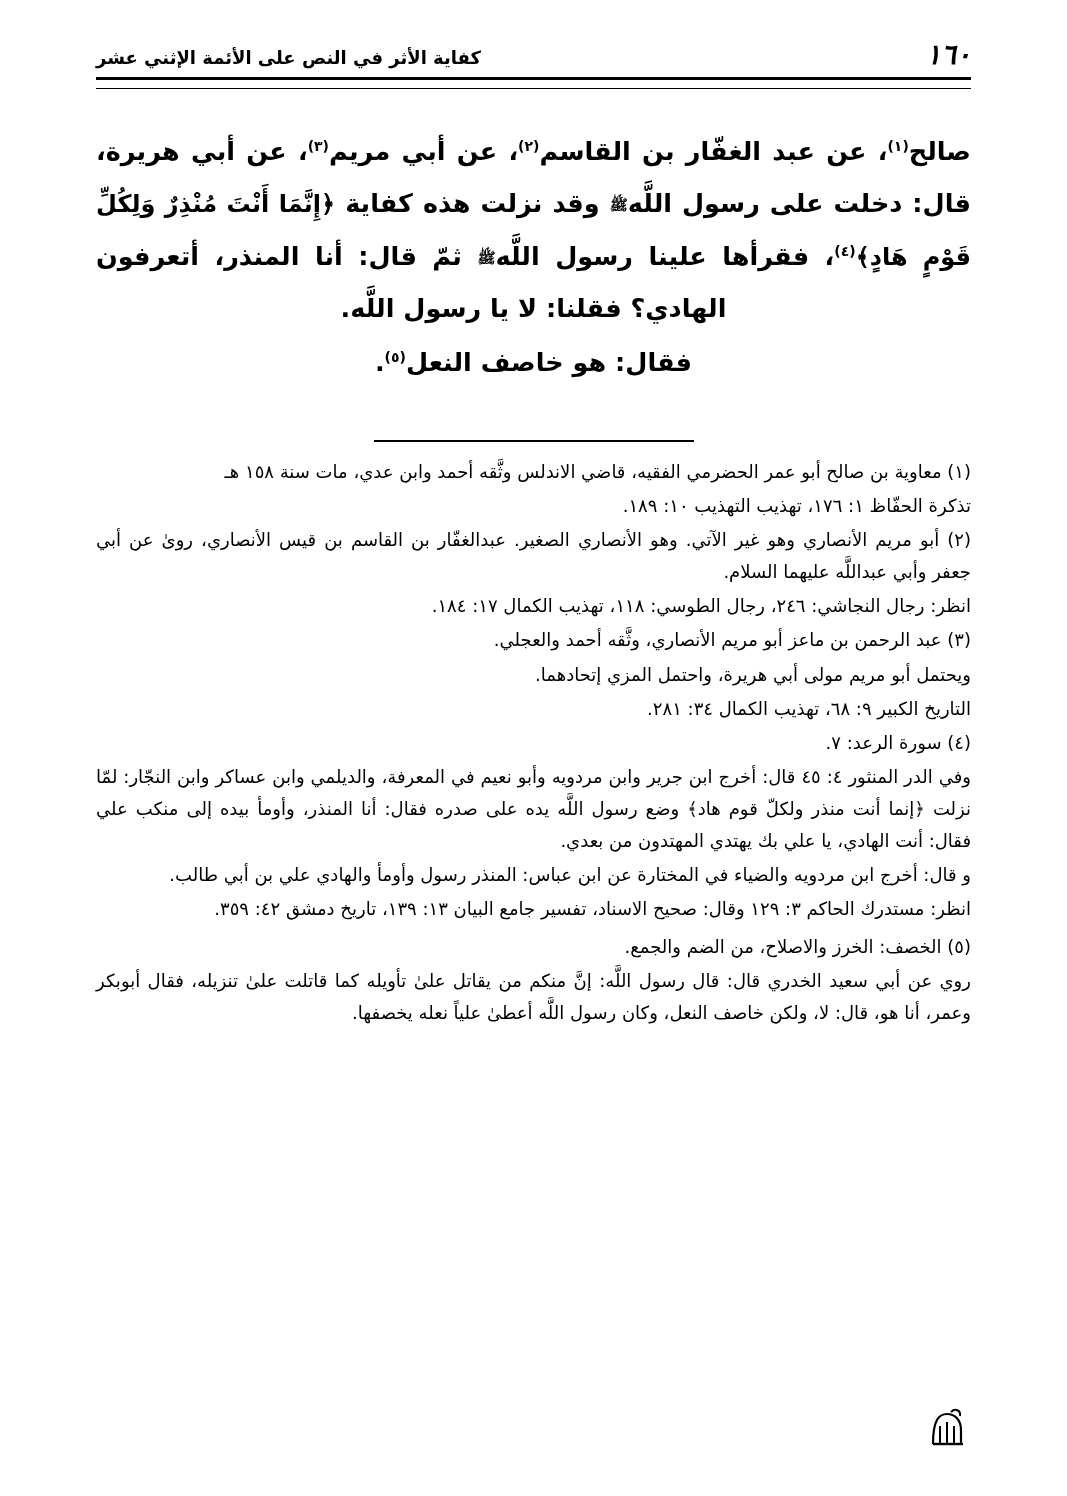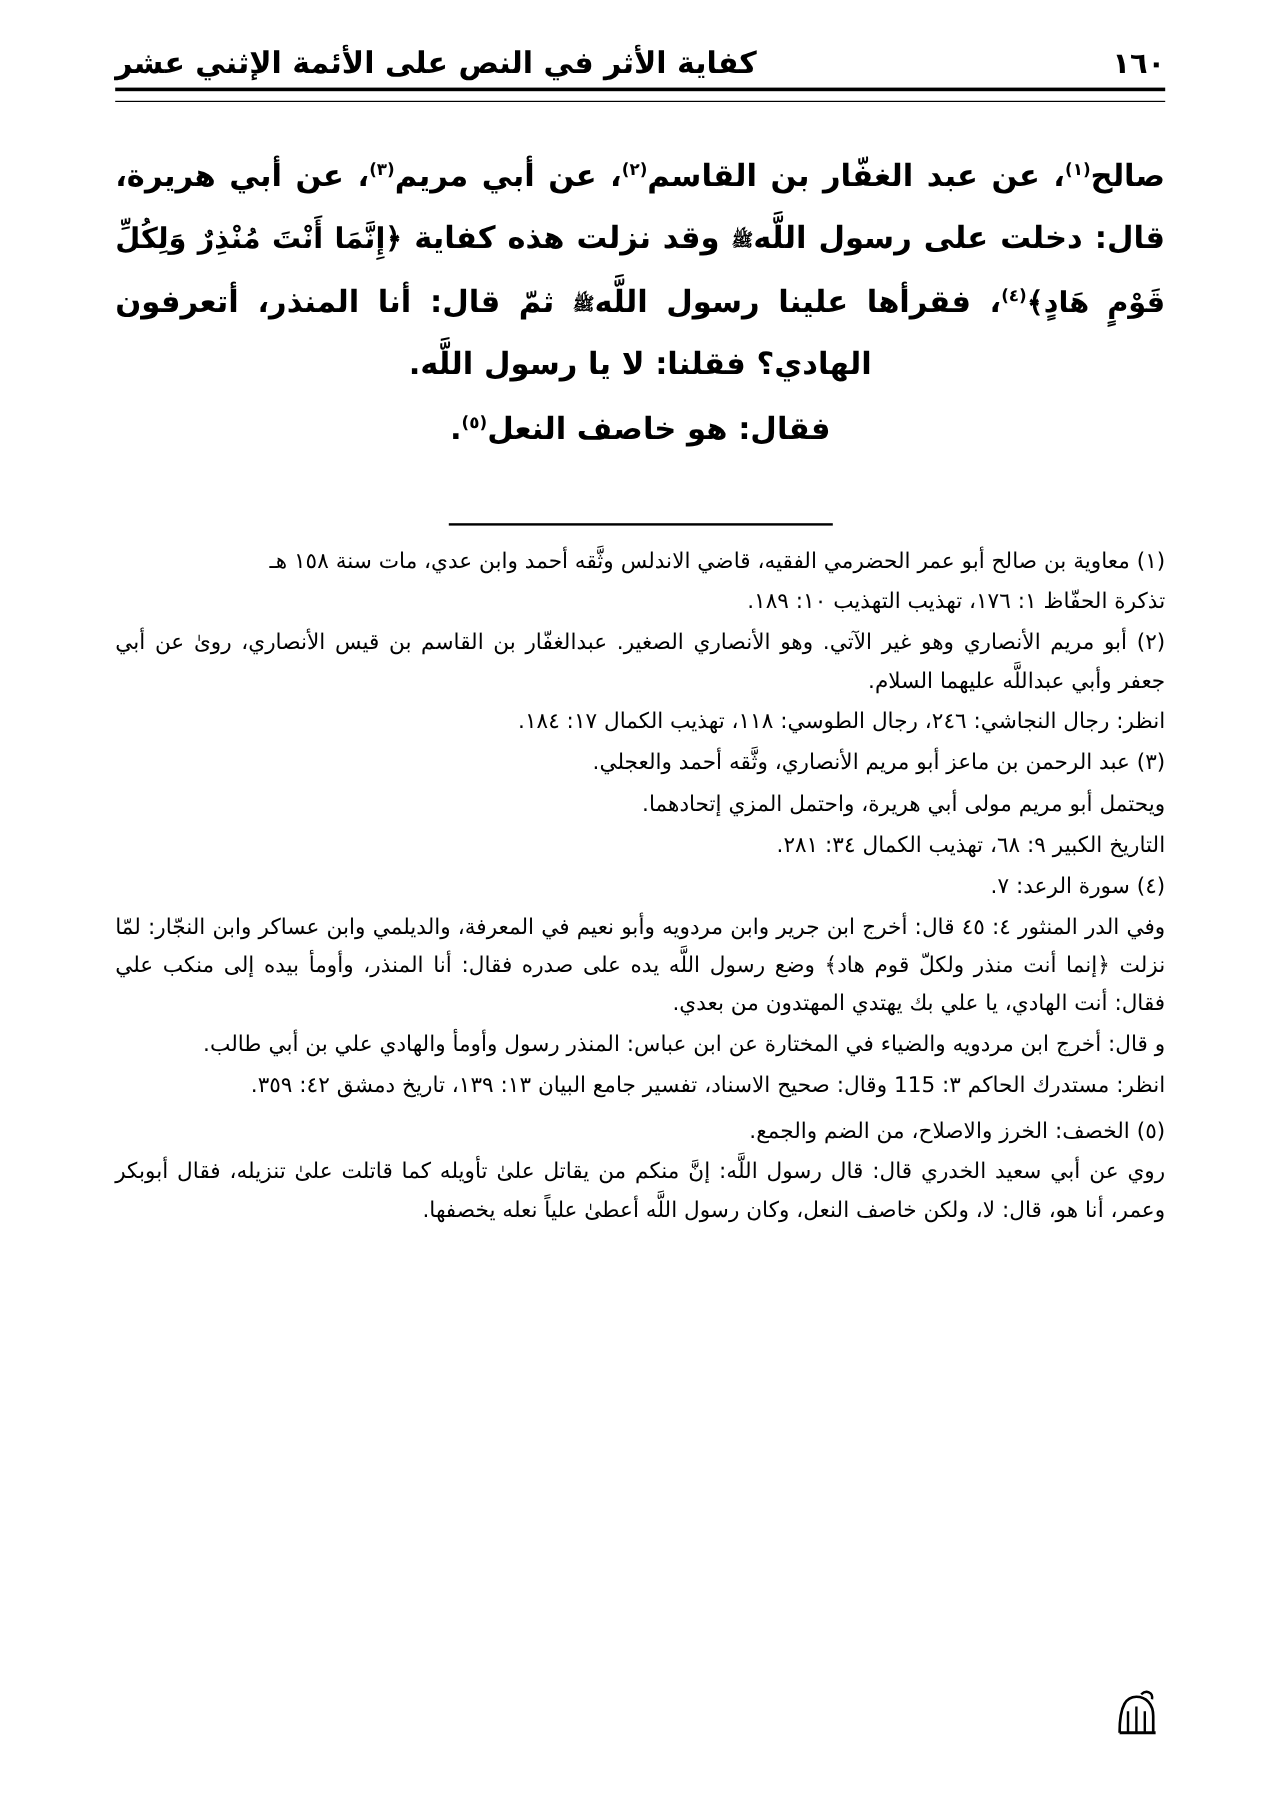--- a/index.html
+++ b/index.html
@@ -23,27 +23,28 @@
   }
   
   .header {
     display: flex;
     flex-direction: row;
     align-items: baseline;
     justify-content: space-between;
     direction: rtl;
   }
   .page-number {
-    font-size: 24px;
+    font-size: 28px;
     font-weight: bold;
     letter-spacing: 1px;
     white-space: nowrap;
+    font-style: italic;
   }
   .book-title {
-    font-size: 25px;
+    font-size: 18px;
     font-weight: bold;
     white-space: nowrap;
   }
   .header-rule {
     margin-top: 6px;
     border: 0;
     border-top: 3px solid #000;
     width: 100%;
   }
   .header-rule.thin {
@@ -146,21 +147,21 @@
     <div class="fn-item">(٢) أبو مريم الأنصاري وهو غير الآتي. وهو الأنصاري الصغير. عبدالغفّار بن القاسم بن قيس الأنصاري، روىٰ عن أبي جعفر وأبي عبداللَّه عليهما السلام.</div>
     <div class="fn-item fn-ref">انظر: رجال النجاشي: ٢٤٦، رجال الطوسي: ١١٨، تهذيب الكمال ١٧: ١٨٤.</div>
     <div class="fn-item">(٣) عبد الرحمن بن ماعز أبو مريم الأنصاري، وثَّقه أحمد والعجلي.</div>
     <div class="fn-item">ويحتمل أبو مريم مولى أبي هريرة، واحتمل المزي إتحادهما.</div>
     <div class="fn-item fn-ref">التاريخ الكبير ٩: ٦٨، تهذيب الكمال ٣٤: ٢٨١.</div>
     <div class="fn-item">(٤) سورة الرعد: ٧.</div>
     <div class="fn-item">
       <span>وفي الدر المنثور ٤: ٤٥ قال: أخرج ابن جرير وابن مردويه وأبو نعيم في المعرفة، والديلمي وابن عساكر وابن النجّار: لمّا نزلت ﴿إنما أنت منذر ولكلّ قوم هاد﴾ وضع رسول اللَّه يده على صدره فقال: أنا المنذر، وأومأ بيده إلى منكب علي فقال: أنت الهادي، يا علي بك يهتدي المهتدون من بعدي.</span>
     </div>
     <div class="fn-item">و قال: أخرج ابن مردويه والضياء في المختارة عن ابن عباس: المنذر رسول وأومأ والهادي علي بن أبي طالب.</div>
-    <div class="fn-item fn-ref">انظر: مستدرك الحاكم ٣: 115 وقال: صحيح الاسناد، تفسير جامع البيان ١٣: ١٣٩، تاريخ دمشق ٤٢: ٣٥٩.</div>
+    <div class="fn-item fn-ref">انظر: مستدرك الحاكم ٣: ١٢٩ وقال: صحيح الاسناد، تفسير جامع البيان ١٣: ١٣٩، تاريخ دمشق ٤٢: ٣٥٩.</div>
     <span class="sp"></span>
     <div class="fn-item">(٥) الخصف: الخرز والاصلاح، من الضم والجمع.</div>
     <div class="fn-item">روي عن أبي سعيد الخدري قال: قال رسول اللَّه: إنَّ منكم من يقاتل علىٰ تأويله كما قاتلت علىٰ تنزيله، فقال أبوبكر وعمر، أنا هو، قال: لا، ولكن خاصف النعل، وكان رسول اللَّه أعطىٰ علياً نعله يخصفها.</div>
   </div>
 
   <div class="colophon">
     <svg viewBox="0 0 44 44" width="44" height="44" aria-hidden="true">
       <path d="M6 38 C6 14, 12 8, 20 8 C28 8, 34 14, 34 24 L34 38" fill="none" stroke="#000" stroke-width="2.2"></path>
       <path d="M13 38 L13 20 M20 38 L20 16 M27 38 L27 20" fill="none" stroke="#000" stroke-width="2"></path>
       <path d="M6 38 L36 38" stroke="#000" stroke-width="2.4" fill="none"></path>

